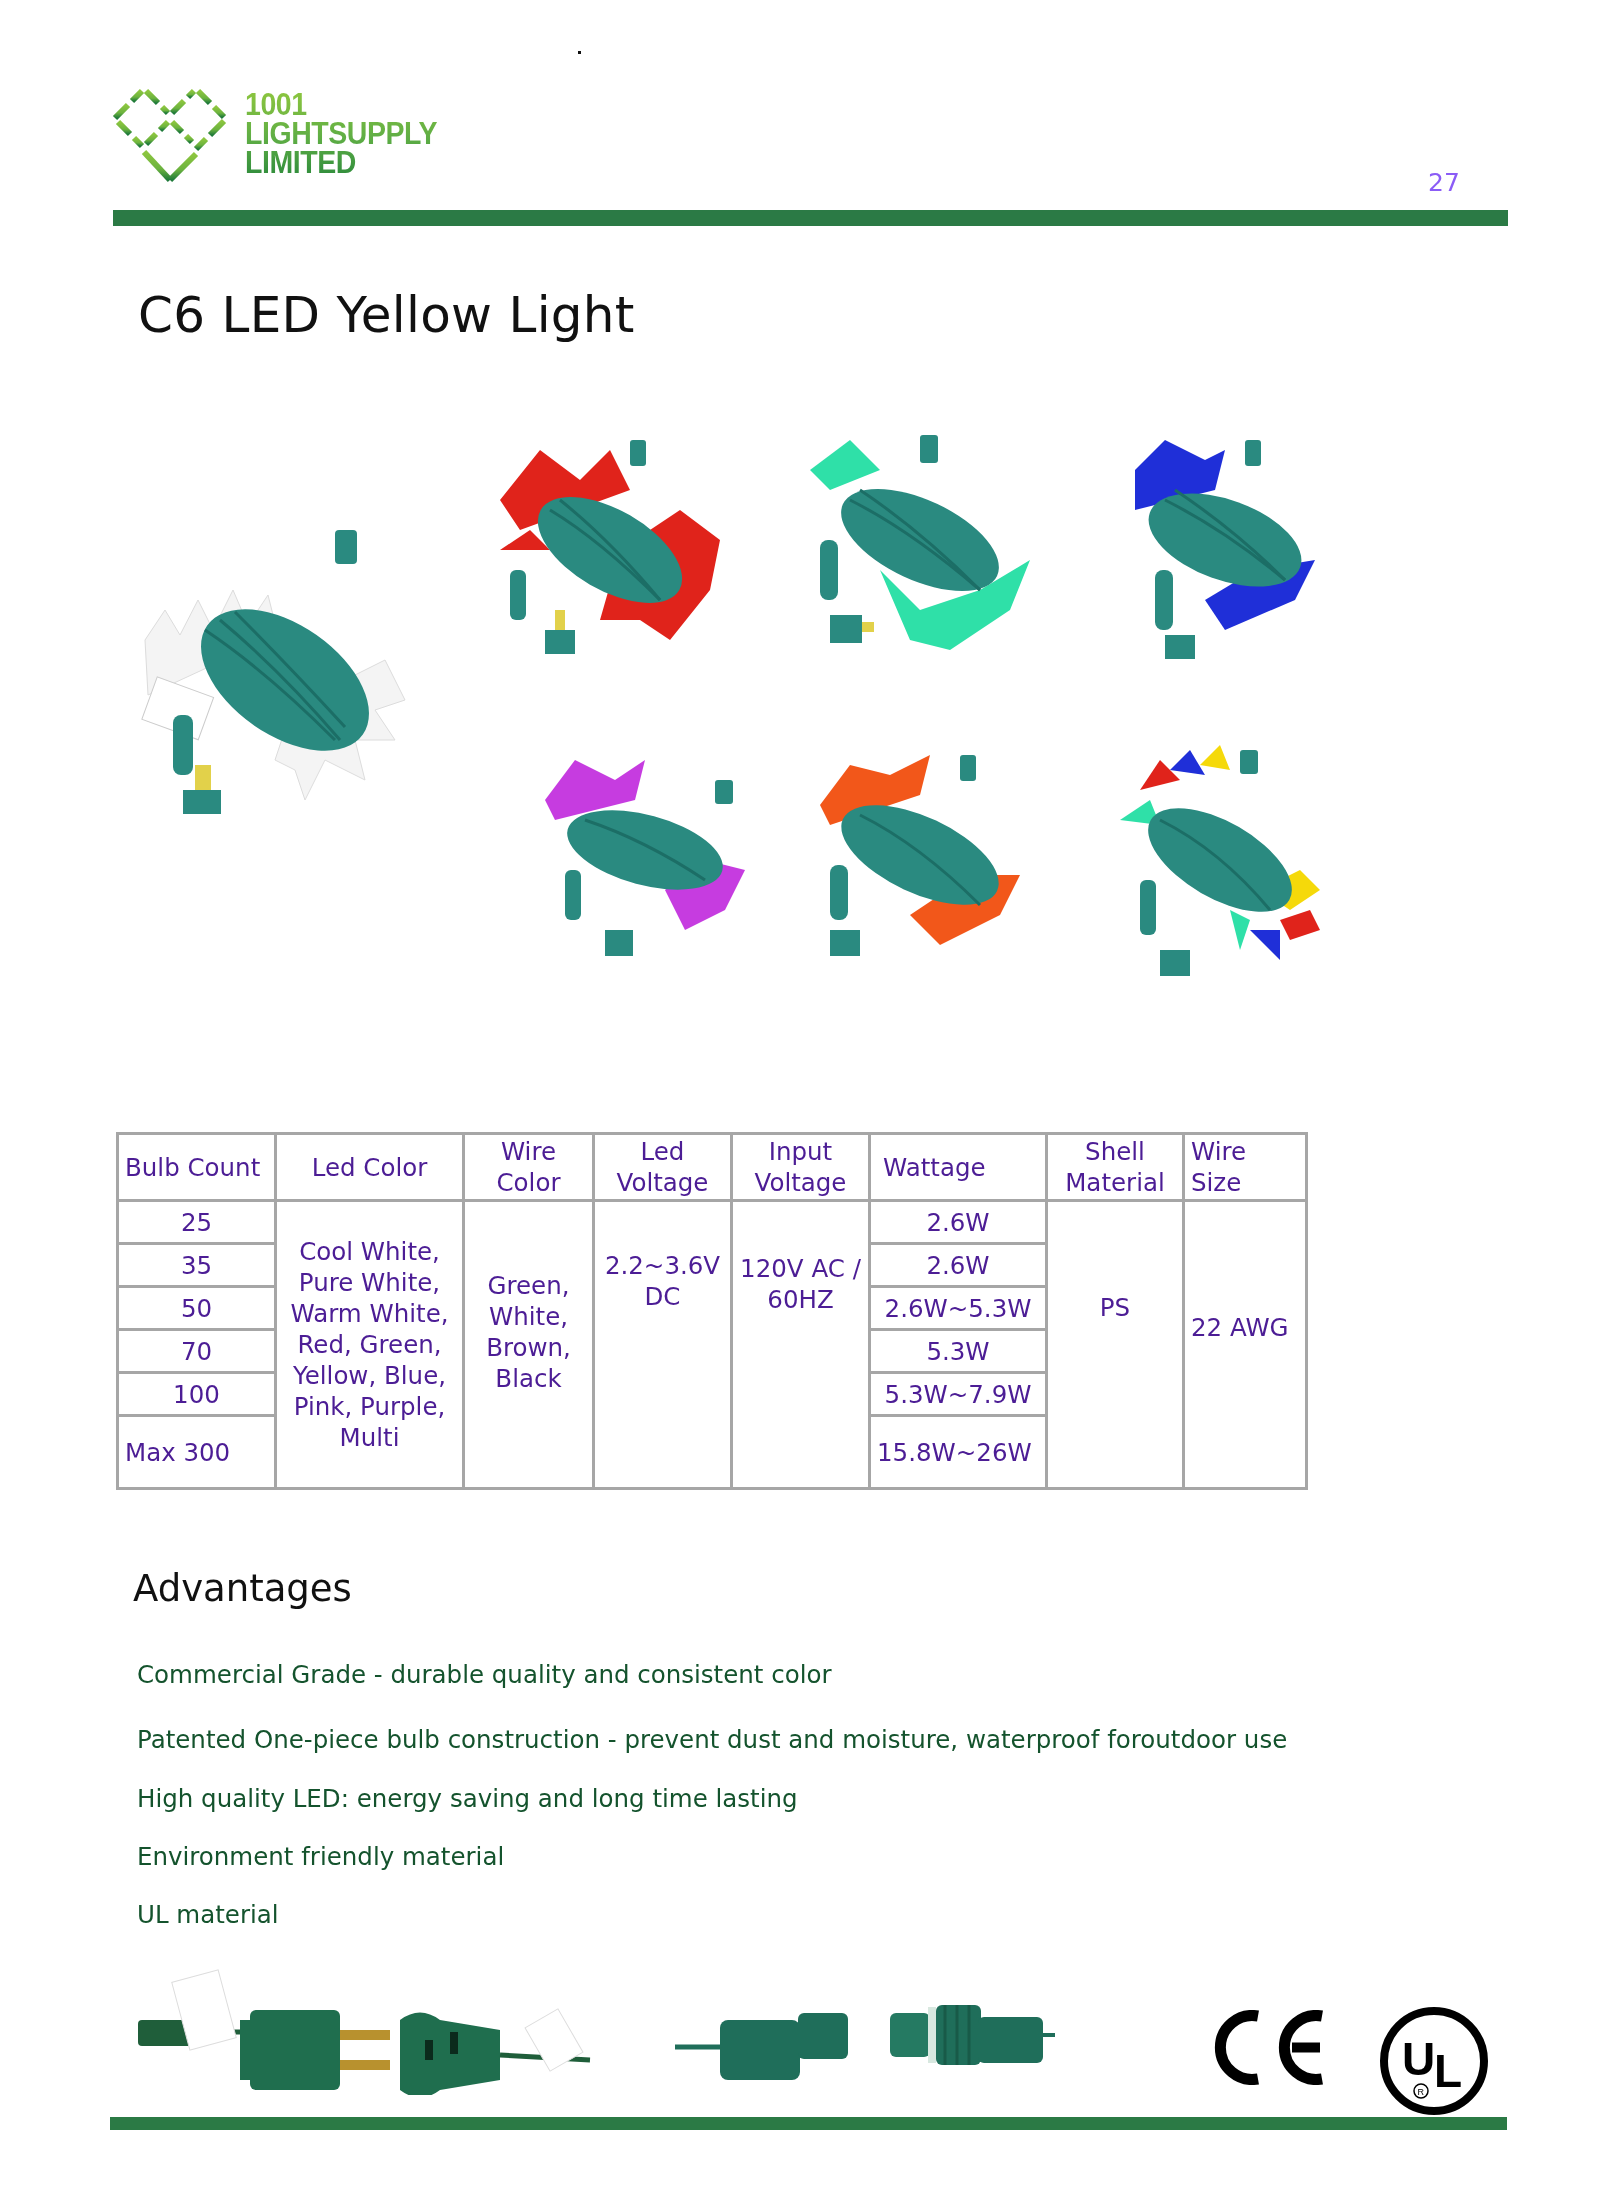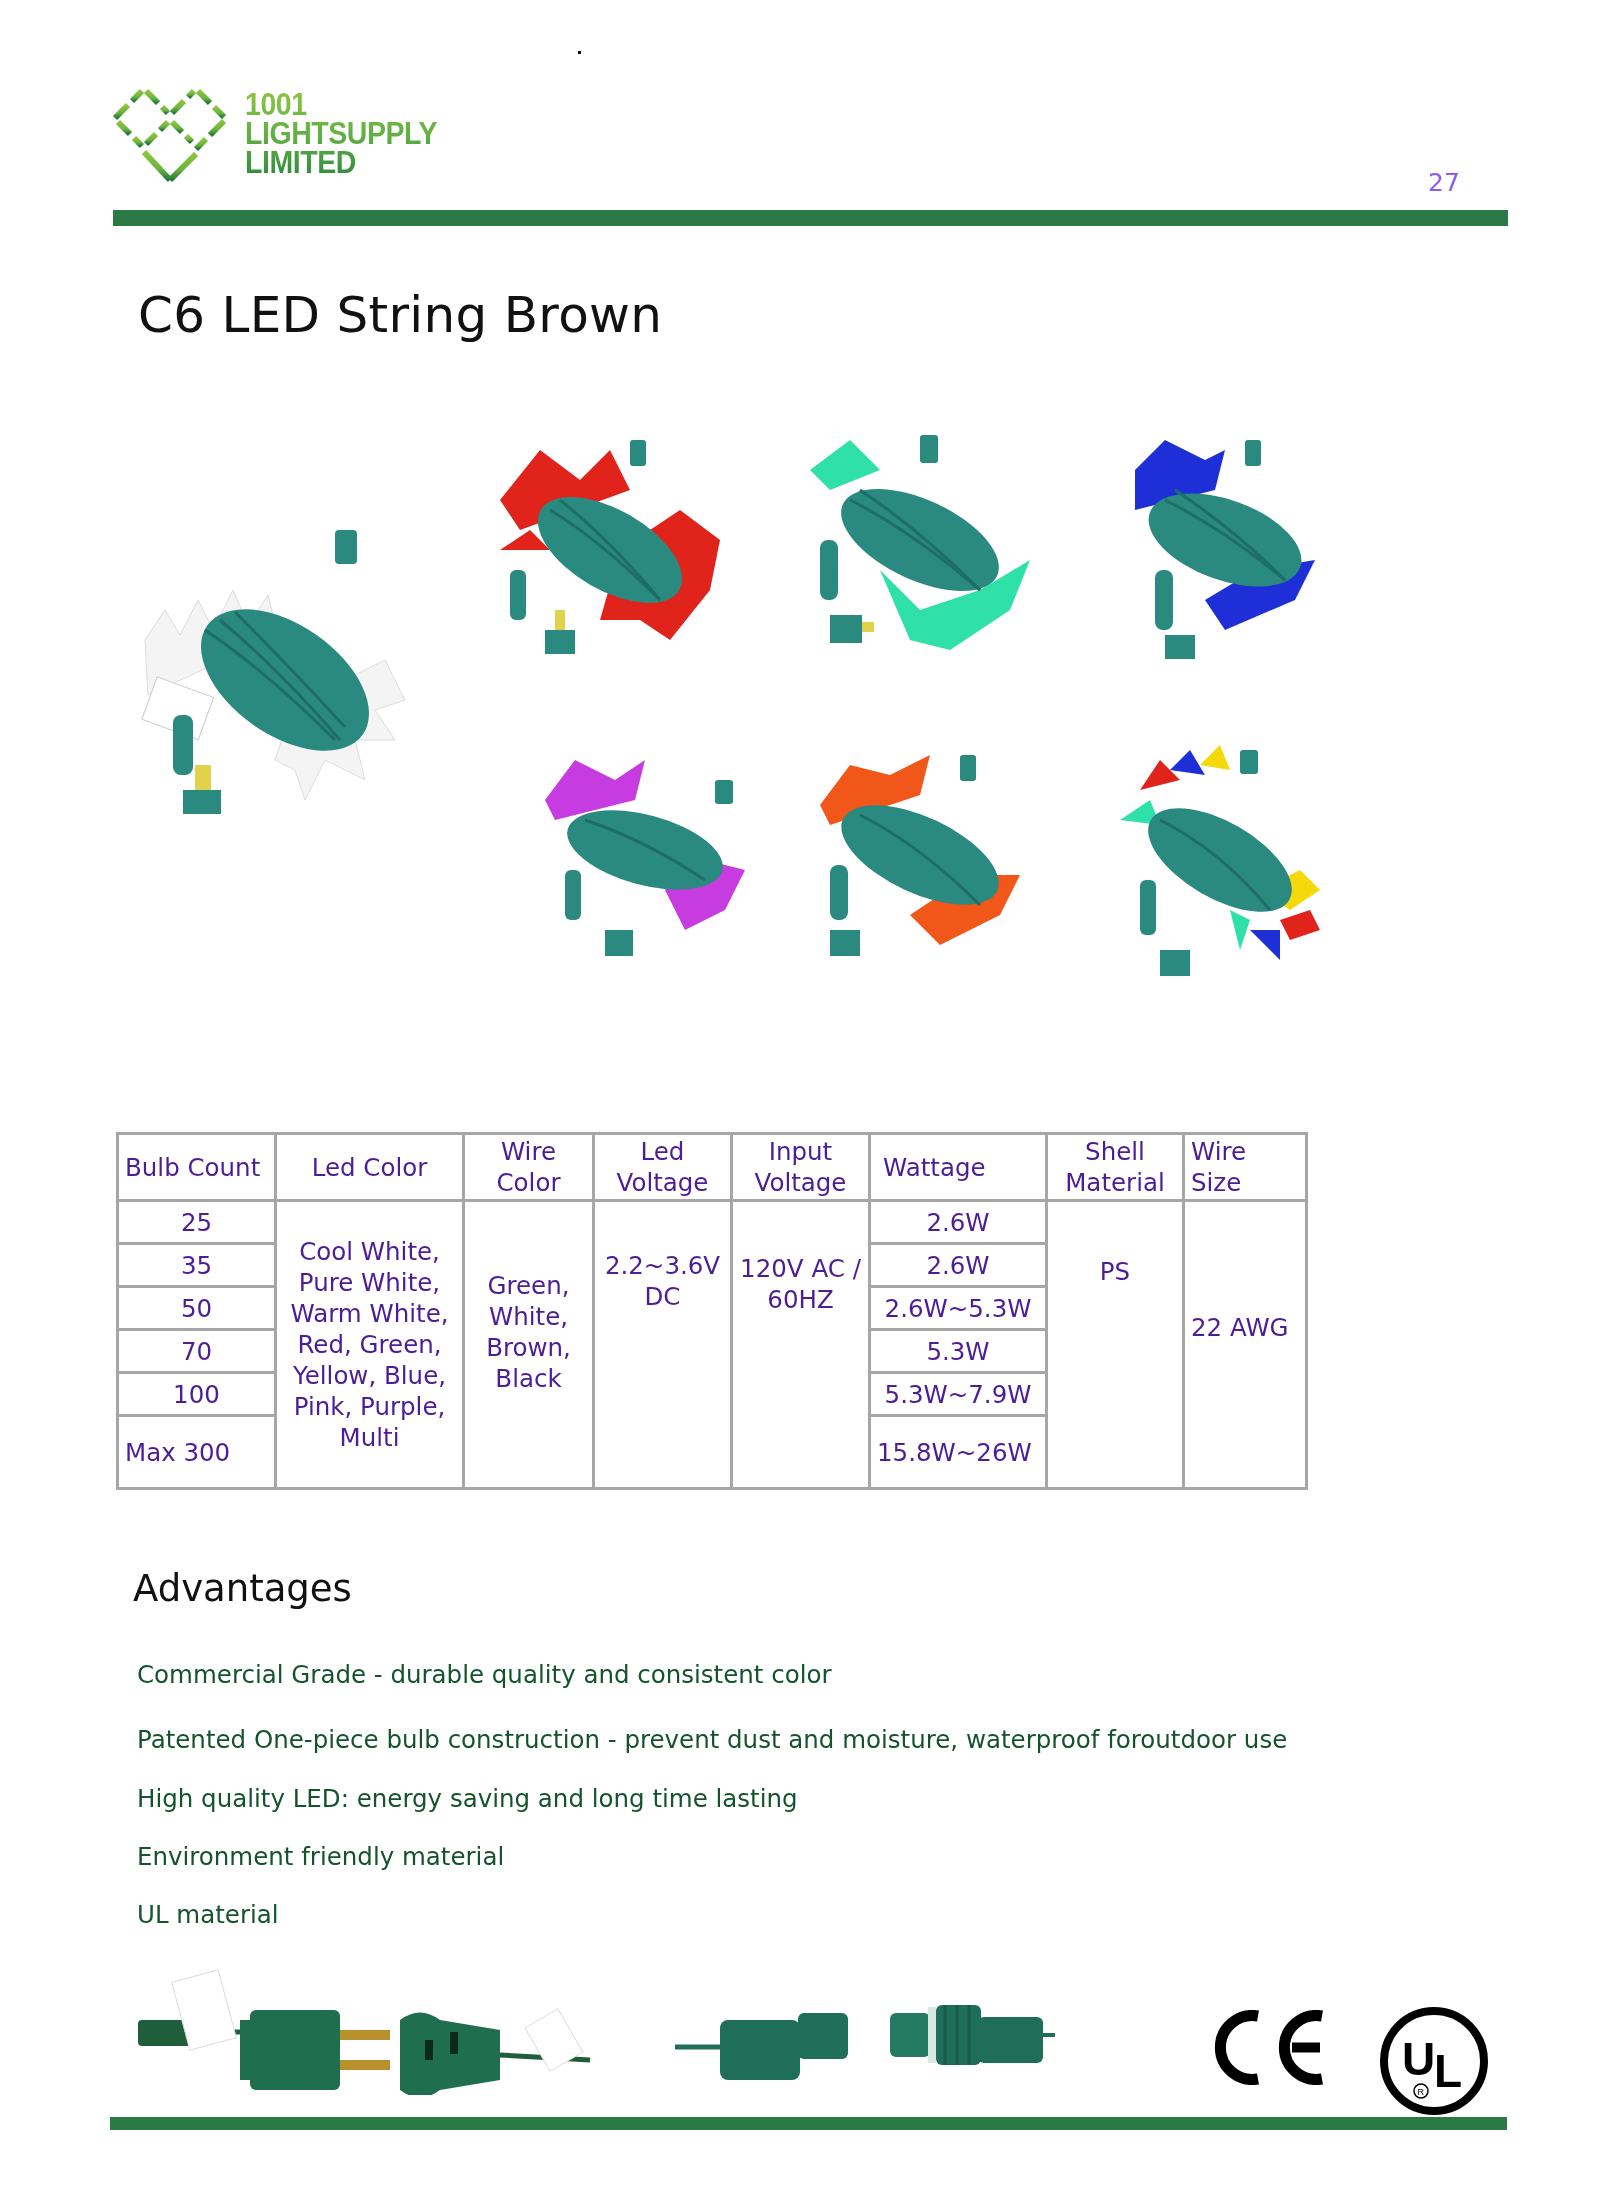--- a/index.html
+++ b/index.html
@@ -67,21 +67,21 @@
   <div class="logo-text">
     <div>1001</div>
     <div>LIGHTSUPPLY</div>
     <div>LIMITED</div>
   </div>
 </div>
 
 <div class="abs page-num">27</div>
 <div class="abs bar bar-top"></div>
 
-<div class="abs title">C6 LED String Brown</div>
+<div class="abs title">C6 LED Yellow Light</div>
 
 <svg class="prod" style="left:125px;top:520px" width="310" height="310" viewBox="0 0 310 310">
   <g fill="#f4f4f4" stroke="#dcdcdc" stroke-width="1">
     <path d="M20 120 l20 -30 l15 25 l18 -35 l15 30 l20 -40 l15 35 l20 -30 l10 40 l-130 60z"></path>
     <path d="M150 240 l30 -90 l40 10 l40 -20 l20 40 l-30 10 l20 30 l-40 0 l10 40 l-40 -20 l-20 40 l-10 -30z"></path>
   </g>
   <g fill="#2a8a80">
     <ellipse cx="160" cy="160" rx="95" ry="55" transform="rotate(35 160 160)"></ellipse>
   </g>
   <g stroke="#1c6e66" stroke-width="3" fill="none">
@@ -248,21 +248,21 @@
     </td>
     <td rowspan="6" style="vertical-align:top;padding-top:48px">
       <div>2.2~3.6V</div>
           <div>DC</div>
     </td>
     <td rowspan="6" style="vertical-align:top;padding-top:51px">
       <div>120V AC /</div>
           <div>60HZ</div>
     </td>
     <td>2.6W</td>
-    <td rowspan="6" style="vertical-align:top;padding-top:54px">PS</td>
+    <td rowspan="6" style="vertical-align:top;padding-top:90px">PS</td>
     <td rowspan="6" class="left" style="vertical-align:top;padding-top:110px">22 AWG</td>
   </tr>
   <tr class="r">
     <td>35</td>
     <td>2.6W</td>
   </tr>
   <tr class="r">
     <td>50</td>
     <td>2.6W~5.3W</td>
   </tr>

